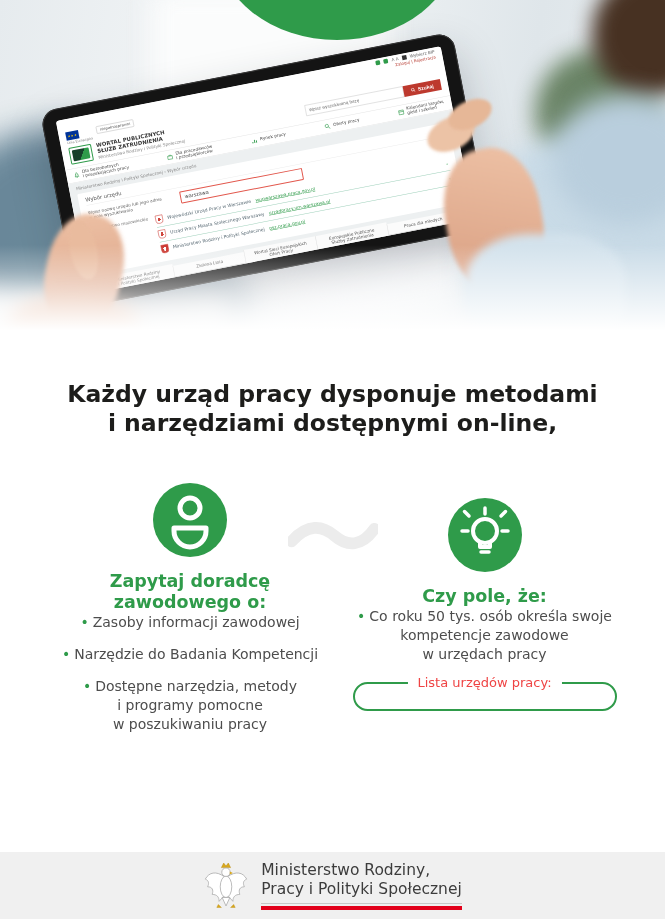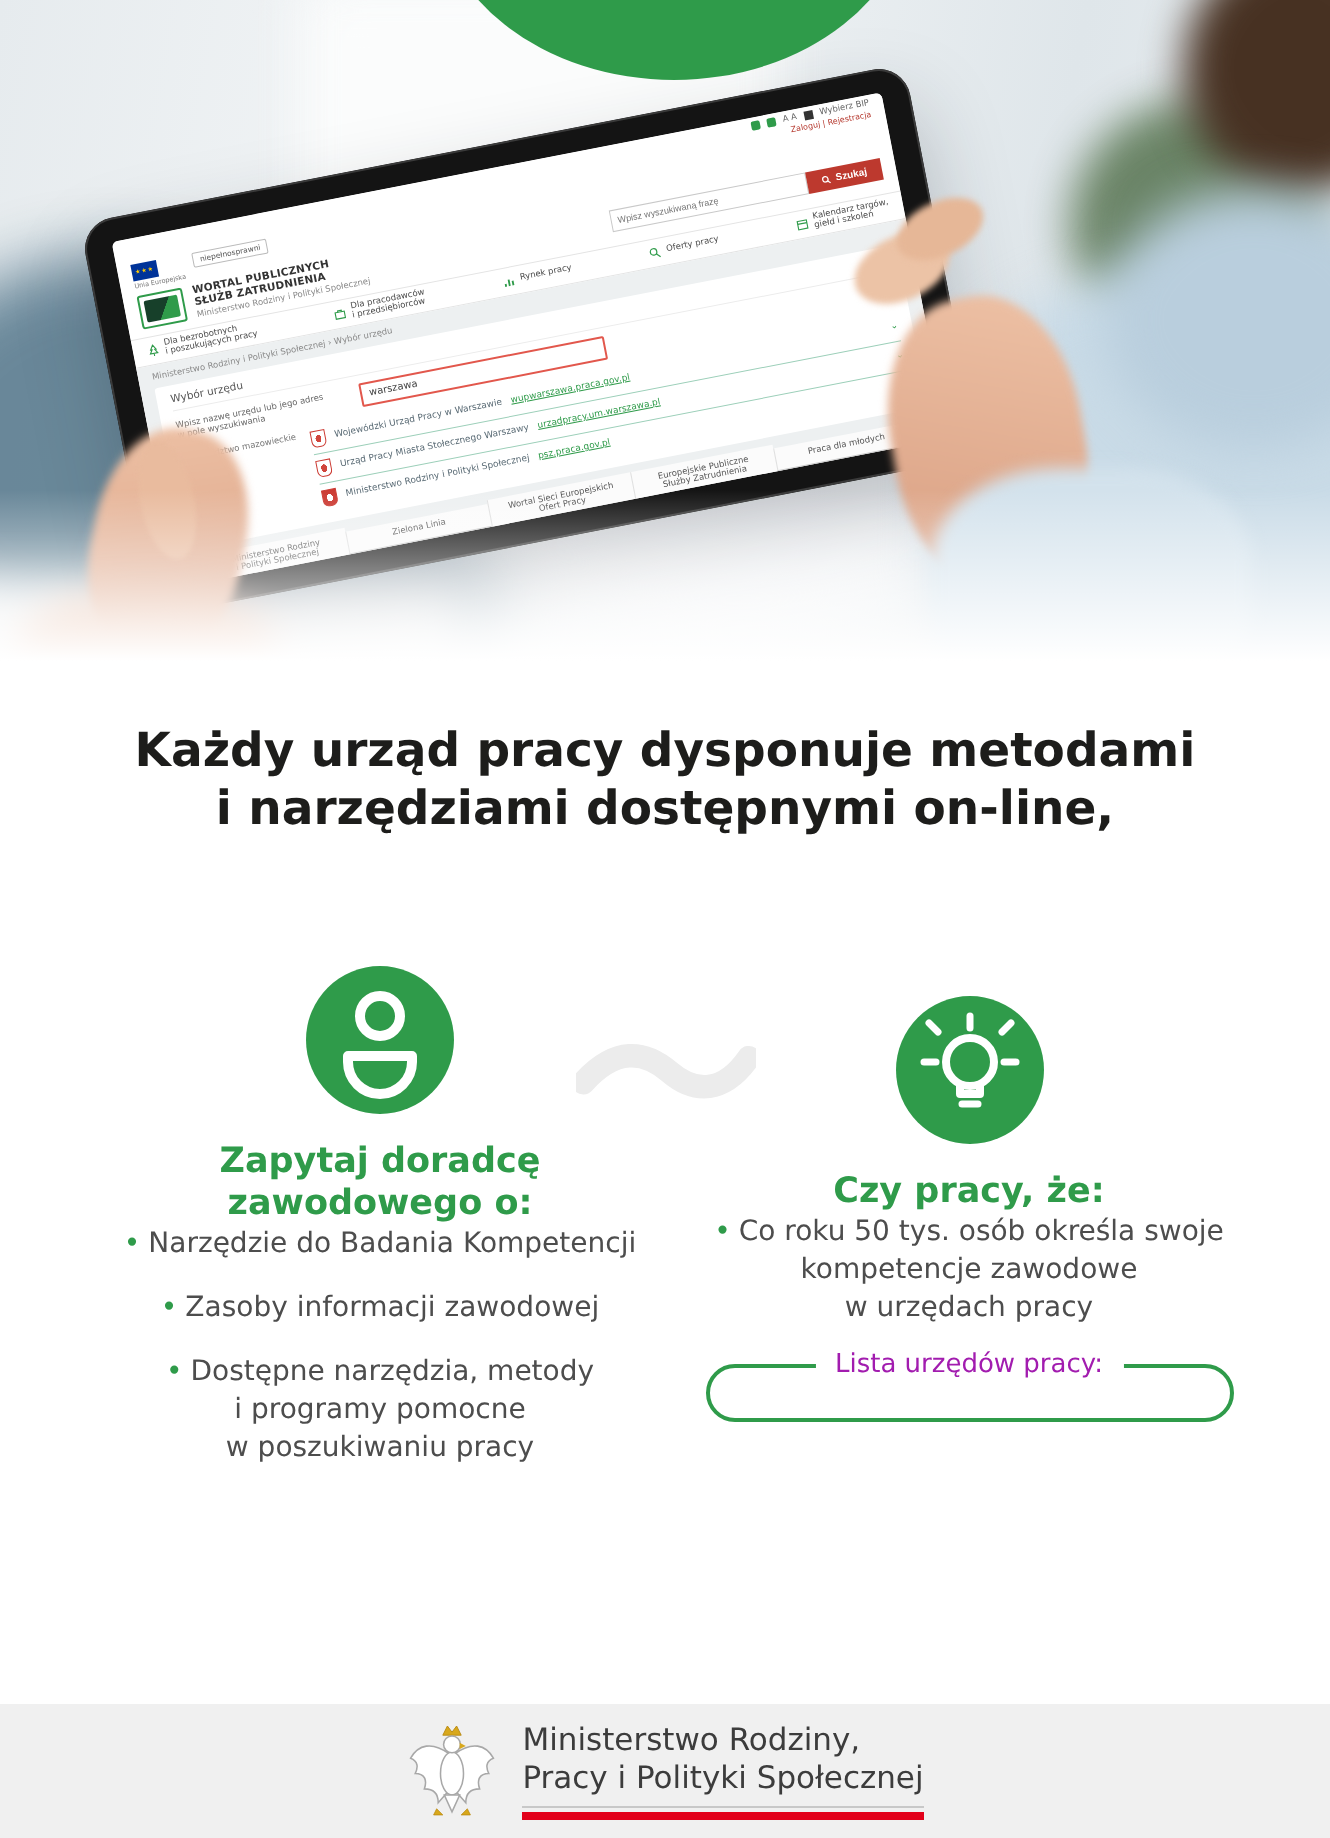--- a/index.html
+++ b/index.html
@@ -87,40 +87,40 @@
   .hand-l-arm { left:8px; top:298px; width:130px; height:70px; background:#e2af93; filter:blur(9px); border-radius:40%; }
   .hand-r-f1 { left:426px; top:118px; width:50px; height:32px; background:#ecc3a6; border-radius:50%; transform:rotate(-25deg); filter:blur(1.5px); }
   .hand-r-f2 { left:447px; top:101px; width:46px; height:27px; background:#e6b797; border-radius:50%; transform:rotate(-25deg); filter:blur(1.5px); }
   .hand-r-palm { left:446px; top:148px; width:96px; height:145px; background:linear-gradient(200deg,#eec2a6,#d89d80); border-radius:45%; transform:rotate(-10deg); filter:blur(2px); }
   .hand-r-cuff { left:466px; top:234px; width:160px; height:115px; background:#d3e2ec; border-radius:40%; filter:blur(4px); }
 
   .photo-fade { position:absolute; left:0; top:245px; width:665px; height:97px; background:linear-gradient(to bottom, rgba(255,255,255,0), #fff 88%); z-index:5; }
   .green-arc { position:absolute; left:217px; top:-150px; width:240px; height:190px; border-radius:50%; background:#2f9b4a; z-index:6; }
 
   
-  .headline { position:absolute; left:0; top:332px; width:665px; text-align:center; color:#1d1d1b; font-size:23.5px; line-height:29px; white-space:pre-line; z-index:7; }
+  .headline { position:absolute; left:0; top:351px; width:665px; text-align:center; color:#1d1d1b; font-size:23.5px; line-height:29px; white-space:pre-line; z-index:7; }
   .headline .hl-bold { font-weight:bold; }
 
   .col { position:absolute; text-align:center; }
   .col-left { left:40px; top:483px; width:300px; }
   .col-right { left:337px; top:498px; width:295px; }
   .icon-circle { width:74px; height:74px; border-radius:50%; background:#2f9b4a; margin:0 auto; display:flex; align-items:center; justify-content:center; }
   .col-heading { margin-top:14px; font-size:17.5px; font-weight:bold; color:#2f9b4a; line-height:21px; white-space:pre-line; }
   .bullet { font-size:14px; color:#4d4d4d; line-height:19px; }
   .bullet .dot { color:#2f9b4a; margin-right:4px; }
   .bullet .txt { white-space:pre-line; }
   .col-left .bullet:nth-of-type(2) { margin-top:25px; }
   .col-left .bullet + .bullet { margin-top:13px; }
   .col-right .bullet:nth-of-type(2) { margin-top:22px; }
   .col-right .bullet + .bullet { margin-top:16px; }
 
   .wave { position:absolute; left:288px; top:508px; width:90px; height:56px; z-index:2; }
 
   .link-box { position:relative; width:264px; margin:18px auto 0; border:2px solid #2f9b4a; border-radius:16px; padding:14px 8px 11px; }
-  .link-box .legend { position:absolute; top:-9px; left:50%; transform:translateX(-50%); background:#fff; padding:0 10px; font-size:13px; color:#a21caf; white-space:nowrap; }
+  .link-box .legend { position:absolute; top:-9px; left:50%; transform:translateX(-50%); background:#fff; padding:0 10px; font-size:13px; color:#ef4444; white-space:nowrap; }
   .link-box .url { font-size:14.5px; font-weight:bold; color:#2f9b4a; }
 
   
   .footer { position:absolute; left:0; top:852px; width:665px; height:67px; background:#f0f0f0; display:flex; align-items:center; justify-content:center; gap:12px; }
   .ministry-block { }
   .ministry-text { font-size:15.5px; color:#3c3c3c; line-height:19px; white-space:pre-line; }
   .ministry-rule { height:1px; background:#c8c8c8; margin-top:4px; }
   .ministry-redbar { height:4px; background:#e2001a; margin-top:2px; }
 </style>
 </head>
@@ -296,41 +296,41 @@
 
   <div class="col col-left">
     <div class="icon-circle">
       <svg width="74" height="74" viewBox="0 0 74 74">
         <circle cx="37" cy="25" r="10" fill="none" stroke="#fff" stroke-width="5"></circle>
         <path d="M21 45 h32 v3 a16 16 0 0 1 -32 0 z" fill="none" stroke="#fff" stroke-width="5" stroke-linejoin="round"></path>
       </svg>
     </div>
     <div class="col-heading">Zapytaj doradcę
 zawodowego o:</div>
+    <div class="bullet"><span class="dot">•</span><span class="txt">Zasoby informacji zawodowej</span></div>
     <div class="bullet"><span class="dot">•</span><span class="txt">Narzędzie do Badania Kompetencji</span></div>
-    <div class="bullet"><span class="dot">•</span><span class="txt">Zasoby informacji zawodowej</span></div>
     <div class="bullet"><span class="dot">•</span><span class="txt">Dostępne narzędzia, metody
 i programy pomocne
 w poszukiwaniu pracy</span></div>
   </div>
 
   <div class="col col-right">
     <div class="icon-circle">
       <svg width="74" height="74" viewBox="0 0 74 74">
         <circle cx="37" cy="33" r="12" fill="none" stroke="#fff" stroke-width="4"></circle>
         <path d="M32 44 v5 h10 v-5" fill="none" stroke="#fff" stroke-width="4" stroke-linejoin="round"></path>
         <line x1="33" y1="54" x2="41" y2="54" stroke="#fff" stroke-width="3.5" stroke-linecap="round"></line>
         <line x1="37" y1="10" x2="37" y2="16" stroke="#fff" stroke-width="3.5" stroke-linecap="round"></line>
         <line x1="53" y1="18" x2="57.5" y2="13.5" stroke="#fff" stroke-width="3.5" stroke-linecap="round"></line>
         <line x1="21" y1="18" x2="16.5" y2="13.5" stroke="#fff" stroke-width="3.5" stroke-linecap="round"></line>
         <line x1="54" y1="33" x2="60" y2="33" stroke="#fff" stroke-width="3.5" stroke-linecap="round"></line>
         <line x1="14" y1="33" x2="20" y2="33" stroke="#fff" stroke-width="3.5" stroke-linecap="round"></line>
       </svg>
     </div>
-    <div class="col-heading">Czy pracy, że:</div>
+    <div class="col-heading">Czy pole, że:</div>
     <div class="bullet"><span class="dot">•</span><span class="txt">Co roku 50 tys. osób określa swoje
 kompetencje zawodowe
 w urzędach pracy</span></div>
 
     <div class="link-box">
       <span class="legend">Lista urzędów pracy:</span>
     </div>
   </div>
 
   <div class="footer">

